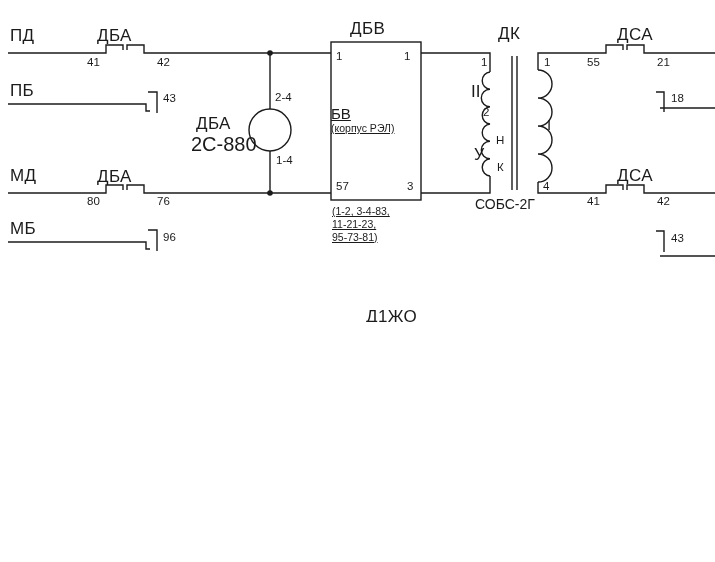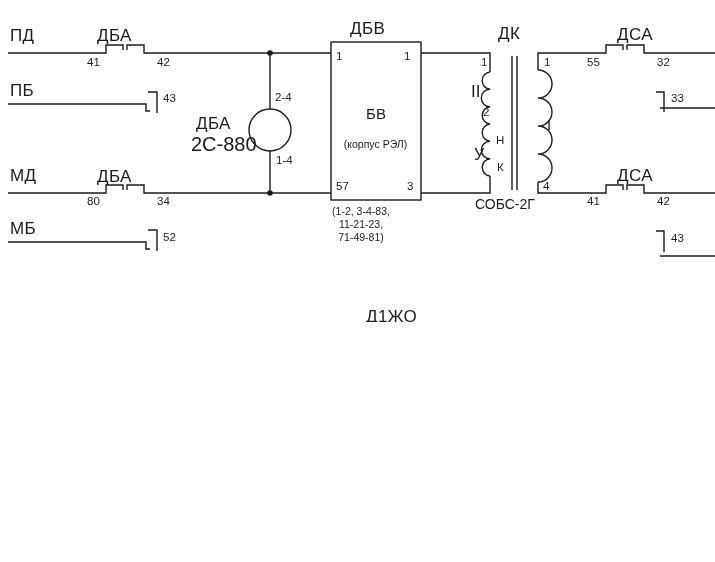--- a/index.html
+++ b/index.html
@@ -12,21 +12,21 @@
   svg.lines { position:absolute; left:0; top:0; }
   svg.lines path, svg.lines rect, svg.lines circle.outline {
     fill:none; stroke:#1b1b1b; stroke-width:1.4;
   }
   svg.lines circle.dot { fill:#1b1b1b; stroke:none; }
   .lbl { position:absolute; white-space:nowrap; line-height:1; color:#1b1b1b; }
   .big  { font-size:17px; letter-spacing:0.4px; }
   .med  { font-size:15px; }
   .sm   { font-size:11.5px; }
   .tiny { font-size:10.5px; }
-  .ctr  { text-align:center; }
+  .ctr  { text-align:left;text-decoration:underline; }
   .notes { line-height:13px; }
   .clip { position:absolute; overflow:hidden; }
 </style>
 </head>
 <body>
 
 <div class="canvas">
 
   <svg class="lines" width="715" height="562" viewBox="0 0 715 562">
 
@@ -70,57 +70,57 @@
   <div class="lbl big" style="left:10px;top:82px">ПБ</div>
   <div class="lbl big" style="left:10px;top:167px">МД</div>
   <div class="lbl big" style="left:10px;top:220px">МБ</div>
 
   <div class="lbl big" style="left:97px;top:27px">ДБА</div>
   <div class="lbl sm" style="left:87px;top:57px">41</div>
   <div class="lbl sm" style="left:157px;top:57px">42</div>
   <div class="lbl sm" style="left:163px;top:93px">43</div>
   <div class="lbl big" style="left:97px;top:168px">ДБА</div>
   <div class="lbl sm" style="left:87px;top:196px">80</div>
-  <div class="lbl sm" style="left:157px;top:196px">34</div>
-  <div class="lbl sm" style="left:163px;top:232px">52</div>
+  <div class="lbl sm" style="left:157px;top:196px">76</div>
+  <div class="lbl sm" style="left:163px;top:232px">96</div>
 
   <div class="lbl big" style="left:196px;top:115px">ДБА</div>
   <div class="lbl med" style="left:191px;top:134px;font-size:20px">2С-880</div>
   <div class="lbl sm" style="left:275px;top:92px">2-4</div>
   <div class="lbl sm" style="left:276px;top:155px">1-4</div>
 
   <div class="lbl big" style="left:350px;top:20px">ДБВ</div>
   <div class="lbl sm" style="left:336px;top:51px">1</div>
   <div class="lbl sm" style="left:404px;top:51px">1</div>
   <div class="lbl sm" style="left:336px;top:181px">57</div>
   <div class="lbl sm" style="left:407px;top:181px">3</div>
   <div class="lbl med ctr" style="left:331px;top:106px;width:90px">БВ</div>
-  <div class="lbl tiny ctr" style="left:331px;top:139px;width:89px">(корпус РЭЛ)</div>
-  <div class="lbl tiny ctr notes" style="left:316px;top:205px;width:90px">
+  <div class="lbl tiny ctr" style="left:331px;top:123px;width:89px">(корпус РЭЛ)</div>
+  <div class="lbl tiny ctr notes" style="left:332px;top:205px;width:90px">
     <div>(1-2, 3-4-83,</div>
     <div>11-21-23,</div>
-    <div>71-49-81)</div>
+    <div>95-73-81)</div>
   </div>
 
   <div class="lbl big" style="left:498px;top:25px">ДК</div>
   <div class="lbl sm" style="left:481px;top:57px">1</div>
   <div class="lbl med" style="left:471px;top:83px;font-size:17px">II</div>
   <div class="lbl sm" style="left:483px;top:107px">2</div>
   <div class="lbl sm" style="left:496px;top:135px">Н</div>
   <div class="lbl med" style="left:474px;top:147px;font-size:16px">У</div>
   <div class="lbl sm" style="left:497px;top:162px">К</div>
   <div class="lbl sm" style="left:544px;top:57px">1</div>
   <div class="lbl med" style="left:547px;top:117px">I</div>
   <div class="lbl sm" style="left:543px;top:181px">4</div>
   <div class="lbl med" style="left:475px;top:197px;font-size:14px">СОБС-2Г</div>
 
   <div class="lbl big" style="left:617px;top:26px">ДСА</div>
   <div class="lbl sm" style="left:587px;top:57px">55</div>
-  <div class="lbl sm" style="left:657px;top:57px">32</div>
-  <div class="lbl sm" style="left:671px;top:93px">33</div>
+  <div class="lbl sm" style="left:657px;top:57px">21</div>
+  <div class="lbl sm" style="left:671px;top:93px">18</div>
   <div class="lbl big" style="left:617px;top:167px">ДСА</div>
   <div class="lbl sm" style="left:587px;top:196px">41</div>
   <div class="lbl sm" style="left:657px;top:196px">42</div>
   <div class="lbl sm" style="left:671px;top:233px">43</div>
 
   <div class="clip" style="left:360px;top:308px;width:80px;height:14px">
     <div class="lbl big" style="left:6px;top:0">Д1ЖО</div>
   </div>
 
 </div>

